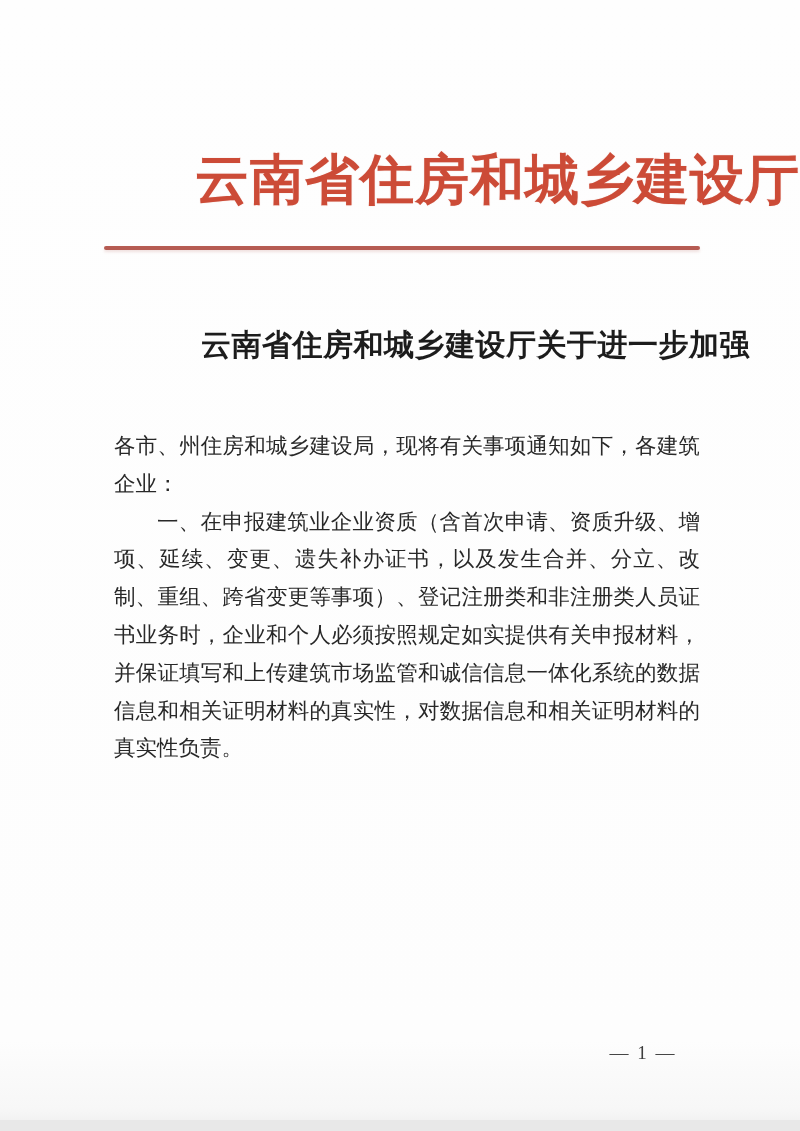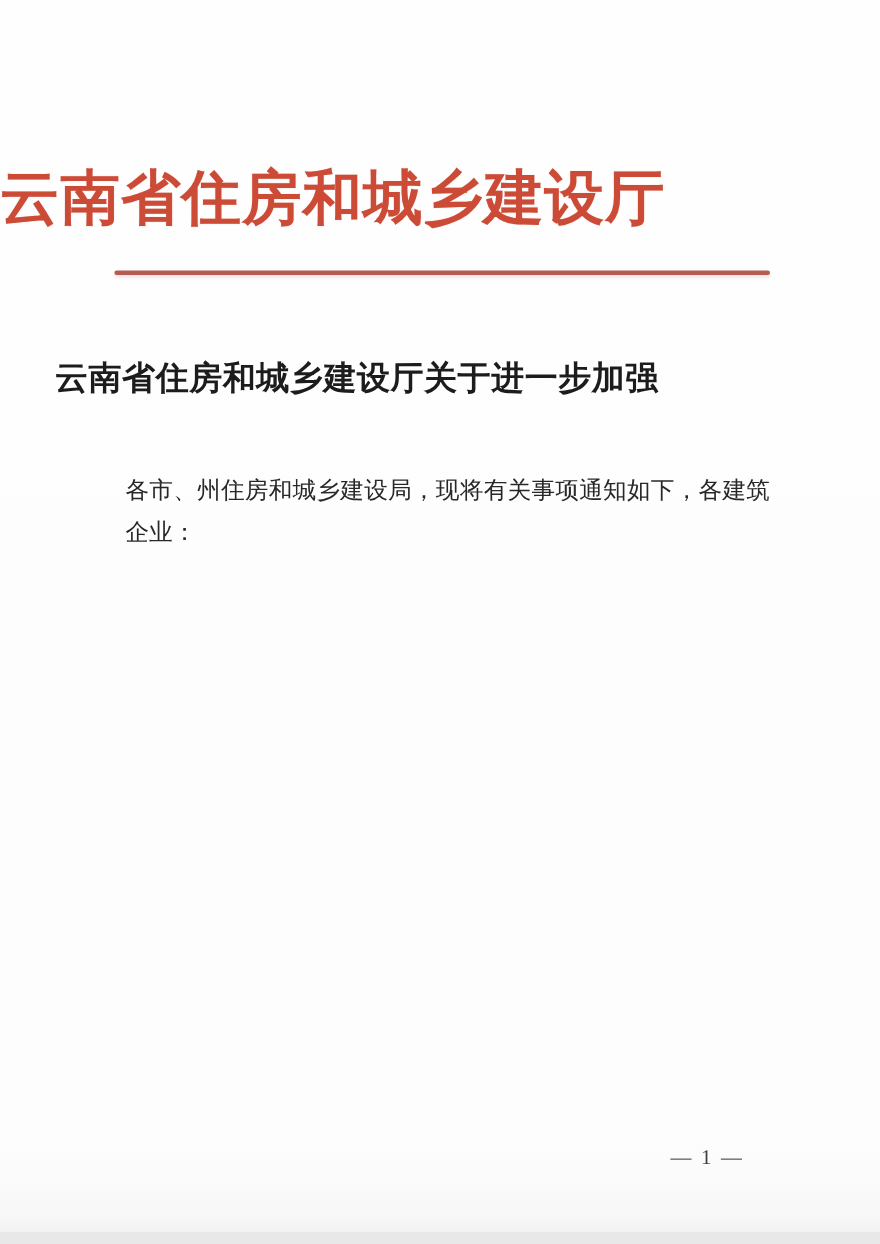--- a/index.html
+++ b/index.html
@@ -13,21 +13,21 @@
     height: 1131px;
     background: linear-gradient(180deg, #fefefe 0%, #fdfdfd 92%, #f7f7f7 98%, #ededed 100%);
     overflow: hidden;
     font-family: "Liberation Serif", "DejaVu Serif", serif;
   }
   .letterhead {
     position: absolute;
     top: 144px;
     left: 0;
     width: 100%;
-    text-align: left;
+    text-align: right;
     font-size: 54px;
     font-weight: bold;
     letter-spacing: 1px;
     color: #cc4b37;
     text-shadow: 0 0 1px rgba(204, 75, 55, 0.35);
     white-space: nowrap;
   }
   .rule {
     position: absolute;
     top: 246px;
@@ -36,21 +36,21 @@
     height: 4px;
     background: #b55b52;
     border-radius: 2px;
     box-shadow: 0 2px 3px rgba(180, 90, 82, 0.18);
   }
   .doc-title {
     position: absolute;
     top: 322px;
     left: 50px;
     right: 50px;
-    text-align: left;
+    text-align: right;
     font-size: 30px;
     font-weight: bold;
     line-height: 45px;
     color: #1c1c1c;
     letter-spacing: 0.5px;
   }
   .body-text {
     position: absolute;
     top: 428px;
     left: 114px;
@@ -94,19 +94,20 @@
   <div class="letterhead">云南省住房和城乡建设厅</div>
 
   <div class="rule"></div>
 
   <div class="doc-title">
     <div>云南省住房和城乡建设厅关于进一步加强</div>
   </div>
 
   <div class="body-text">
     <p>各市、州住房和城乡建设局，现将有关事项通知如下，各建筑企业：</p>
+    <p class="indent">一、在申报建筑业企业资质（含首次申请、资质升级、增项、延续、变更、遗失补办证书，以及发生合并、分立、改制、重组、跨省变更等事项）、登记注册类和非注册类人员证书业务时，企业和个人必须按照规定如实提供有关申报材料，并保证填写和上传建筑市场监管和诚信信息一体化系统的数据信息和相关证明材料的真实性，对数据信息和相关证明材料的真实性负责。</p>
   </div>
 
   <div class="page-num">— 1 —</div>
 
   <div class="edge-bottom"></div>
 
 </div>
 
 </body></html>

